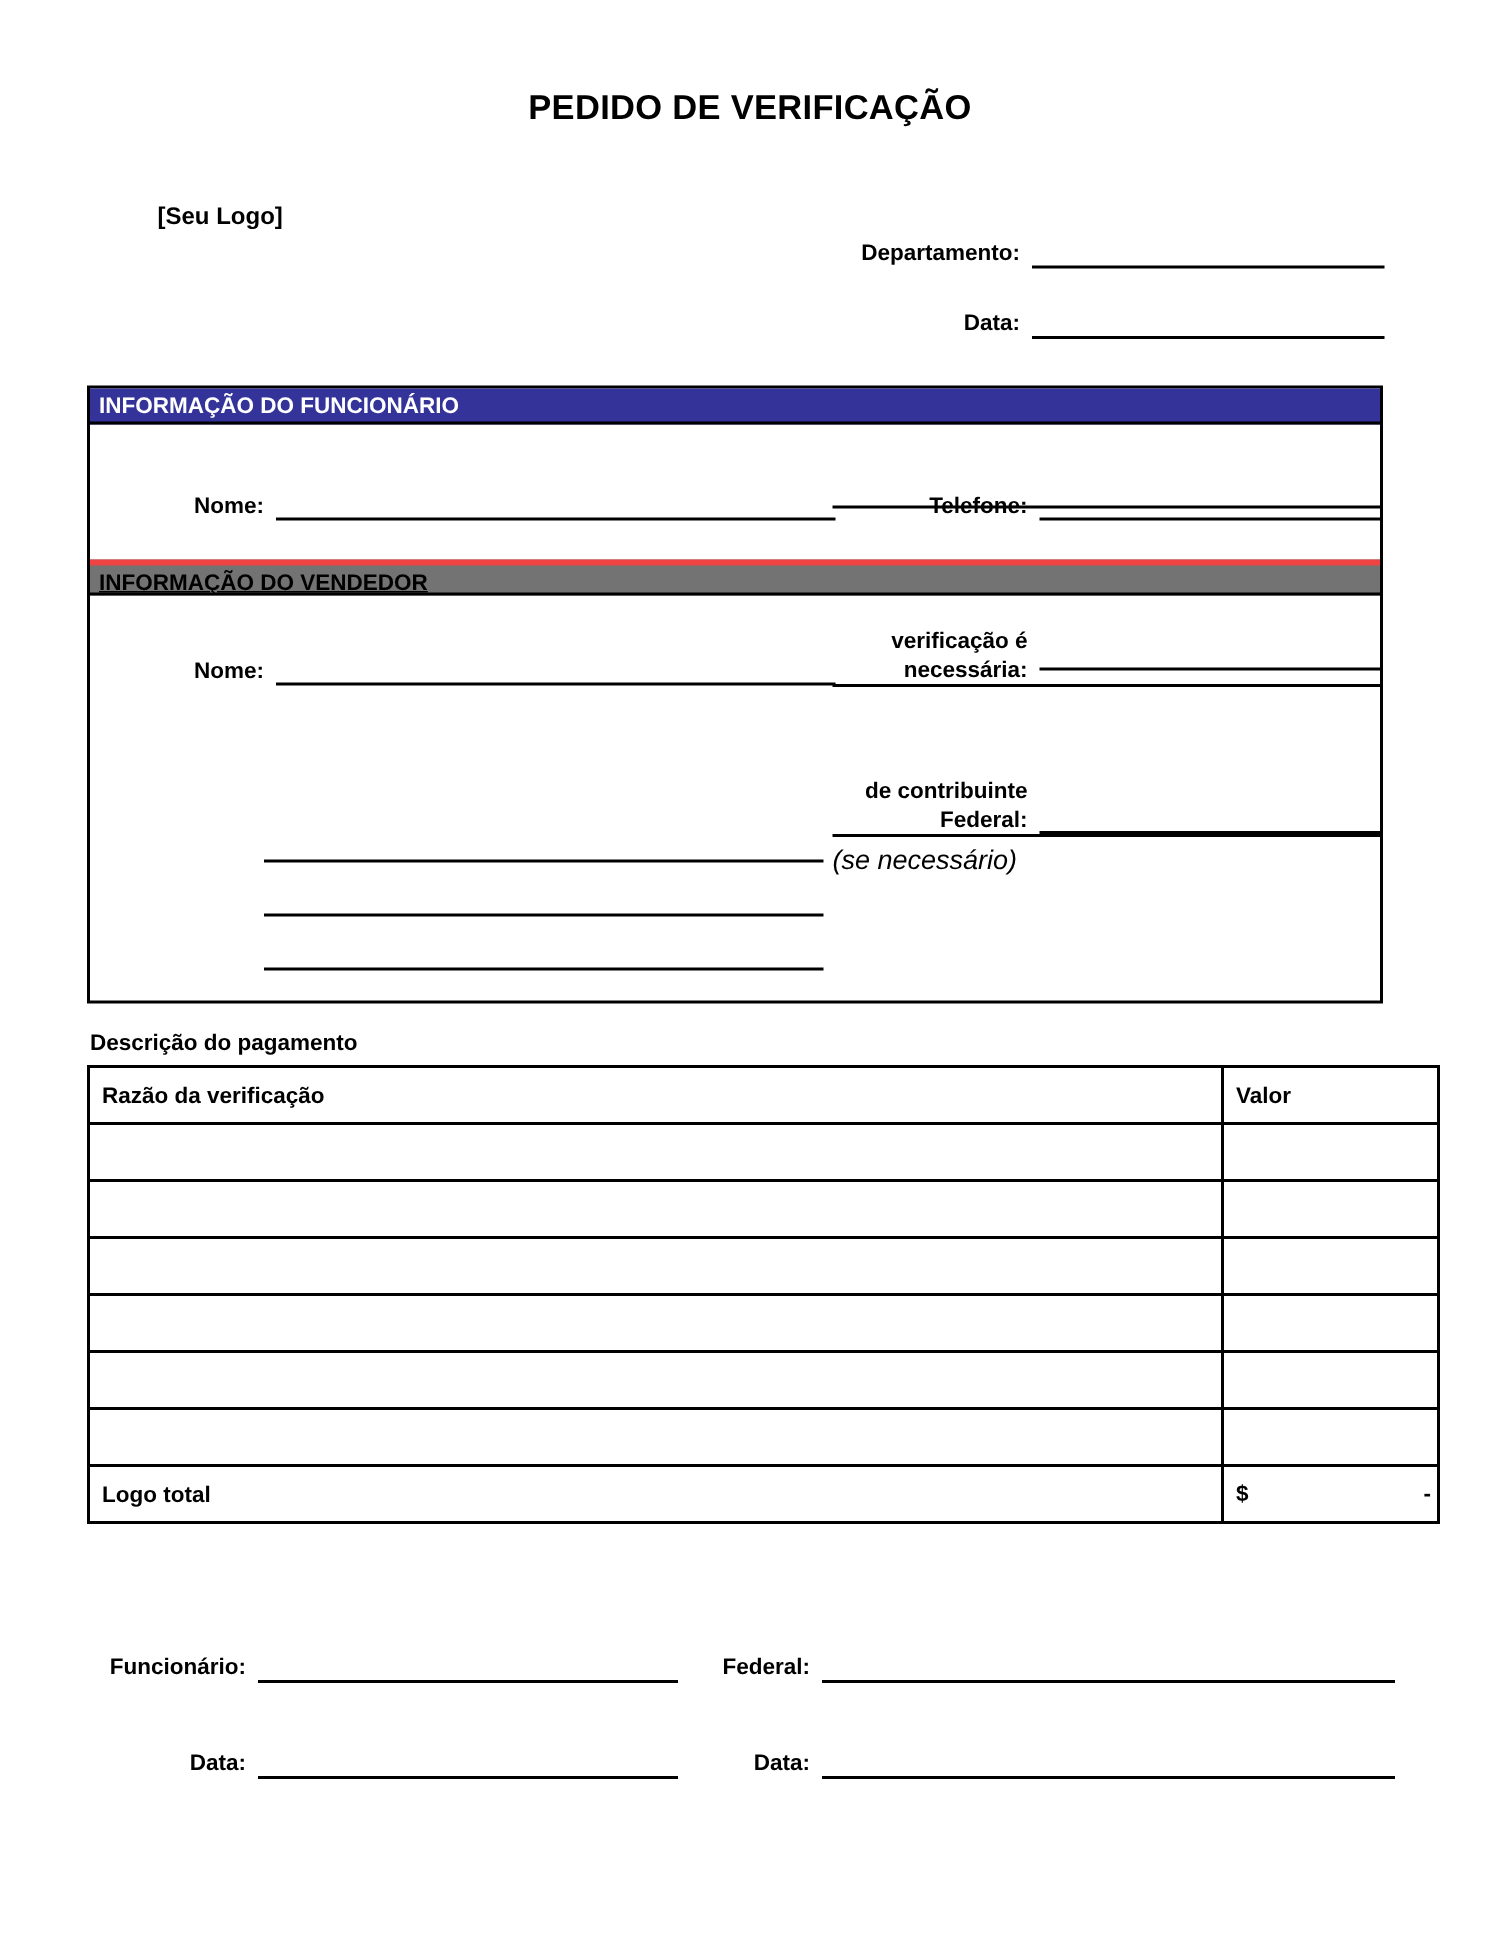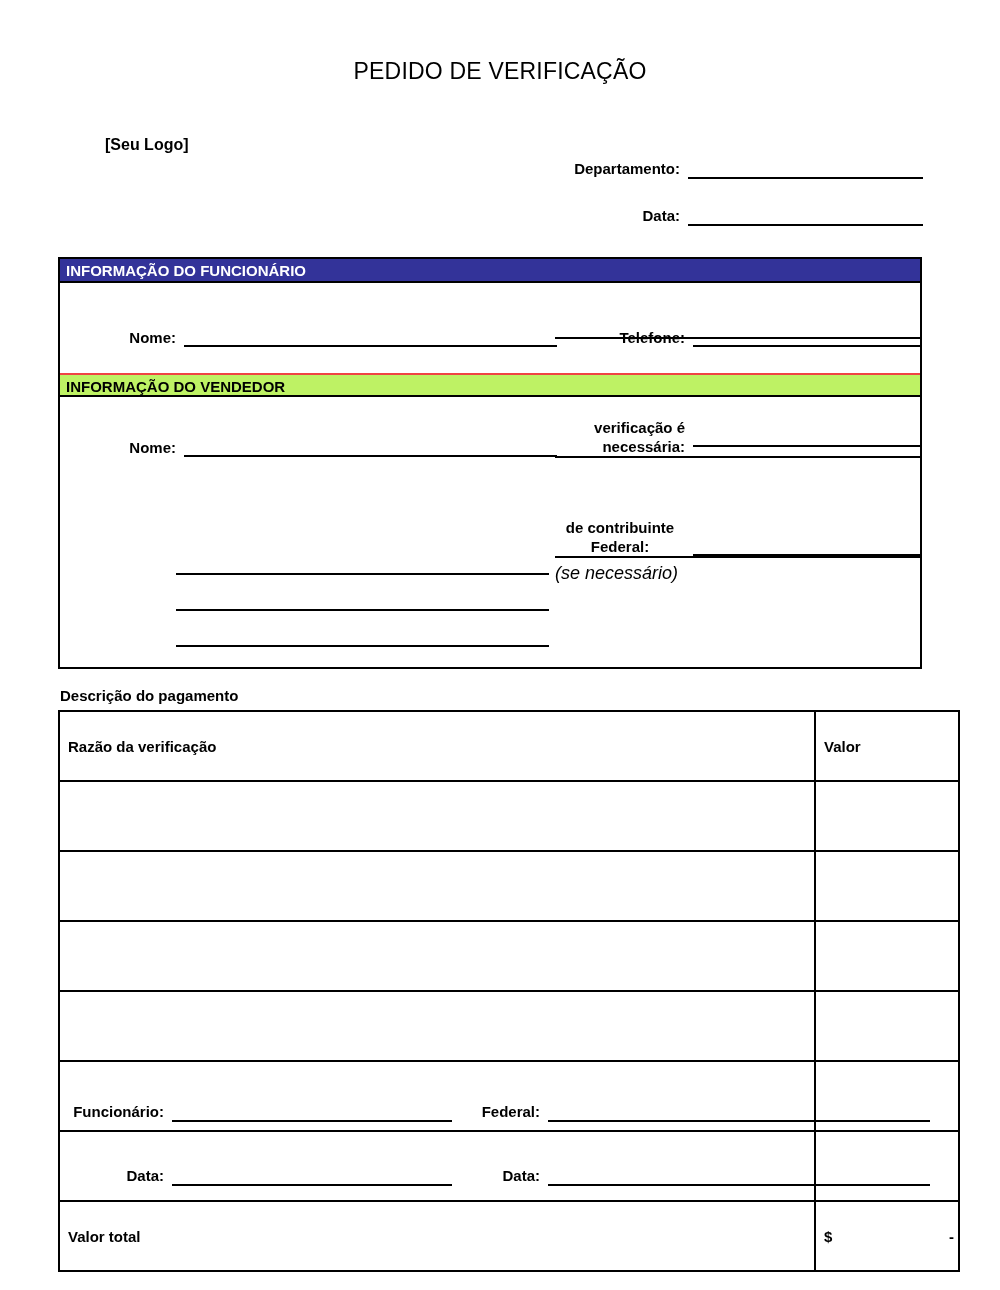--- a/index.html
+++ b/index.html
@@ -20,21 +20,21 @@
   }
 
   
   .doc-title {
     position: absolute;
     left: 0;
     top: 58px;
     width: 1000px;
     text-align: center;
     font-size: 23px;
-    font-weight: normal;
+    font-weight: bold;
     letter-spacing: 0.2px;
   }
 
   
   .logo-text {
     position: absolute;
     left: 59px;
     top: 136px;
     font-size: 16px;
     font-weight: bold;
@@ -83,24 +83,25 @@
     height: 24px;
     line-height: 18px;
     white-space: nowrap;
   }
   .band-blue {
     background: #333399;
     color: #ffffff;
     border-bottom: 2px solid #000;
   }
   .band-gray {
-    background: #bef264;
+    background: #737373;
     color: #000000;
-    border-top: 2px solid #ef4444;
-    border-bottom: 2px solid #000;
+    border-top: 4px solid #ef4444;
+    border-bottom: 2px solid #000;
+    text-decoration: underline;
   }
 
   .sec-body {
     position: relative;
   }
   .emp-body { height: 90px; }
   .ven-body { height: 270px; }
 
   .inline-divider {
     position: absolute;
@@ -151,21 +152,21 @@
     position: absolute;
     left: 58px;
     top: 710px;
     width: 864px;
     border-collapse: collapse;
     table-layout: fixed;
   }
   table.pay td, table.pay th {
     border: 2px solid #000;
     height: 36px;
-    padding: 16px 8px;
+    padding: 0 8px;
     font-size: 15px;
     font-weight: bold;
     text-align: left;
     vertical-align: middle;
   }
   .col-reason { width: 738px; }
   .col-amount { width: 126px; }
   td.blank { height: 36px; }
   td.total-label { text-align: right; }
   td.total-amount {
@@ -256,21 +257,21 @@
         </div>
         <div class="rule" style="width:229px;"></div>
       </div>
       <div class="inline-divider" style="top:59px; left:495px; width:365px;"></div>
 
       <div class="bare-rule" style="left:116px; top:176px; width:373px;"></div>
       <div class="bare-rule" style="left:116px; top:212px; width:373px;"></div>
       <div class="bare-rule" style="left:116px; top:248px; width:373px;"></div>
 
       <div class="fld" style="left:495px; top:121px;">
-        <div class="lbl multi" style="width:130px;text-align:center;">
+        <div class="lbl multi" style="width:130px;">
           <div>de contribuinte</div>
           <div>Federal:</div>
         </div>
         <div class="rule" style="width:229px;"></div>
       </div>
       <div class="inline-divider" style="top:159px; left:495px; width:365px;"></div>
 
       <div class="note-it" style="left:495px; top:166px;">(se necessário)</div>
 
     </div>
@@ -304,21 +305,21 @@
       </tr>
       <tr>
         <td class="blank"></td>
         <td class="blank"></td>
       </tr>
       <tr>
         <td class="blank"></td>
         <td class="blank"></td>
       </tr>
       <tr>
-        <td class="total-label">Valor total</td>
+        <td class="total-label">Logo total</td>
         <td class="total-amount">
           <span class="cur">$</span>
           <span class="dash">-</span>
         </td>
       </tr>
     </tbody>
   </table>
 
   <div class="sig" id="sig-func">
     <div class="lbl">Funcionário:</div>

